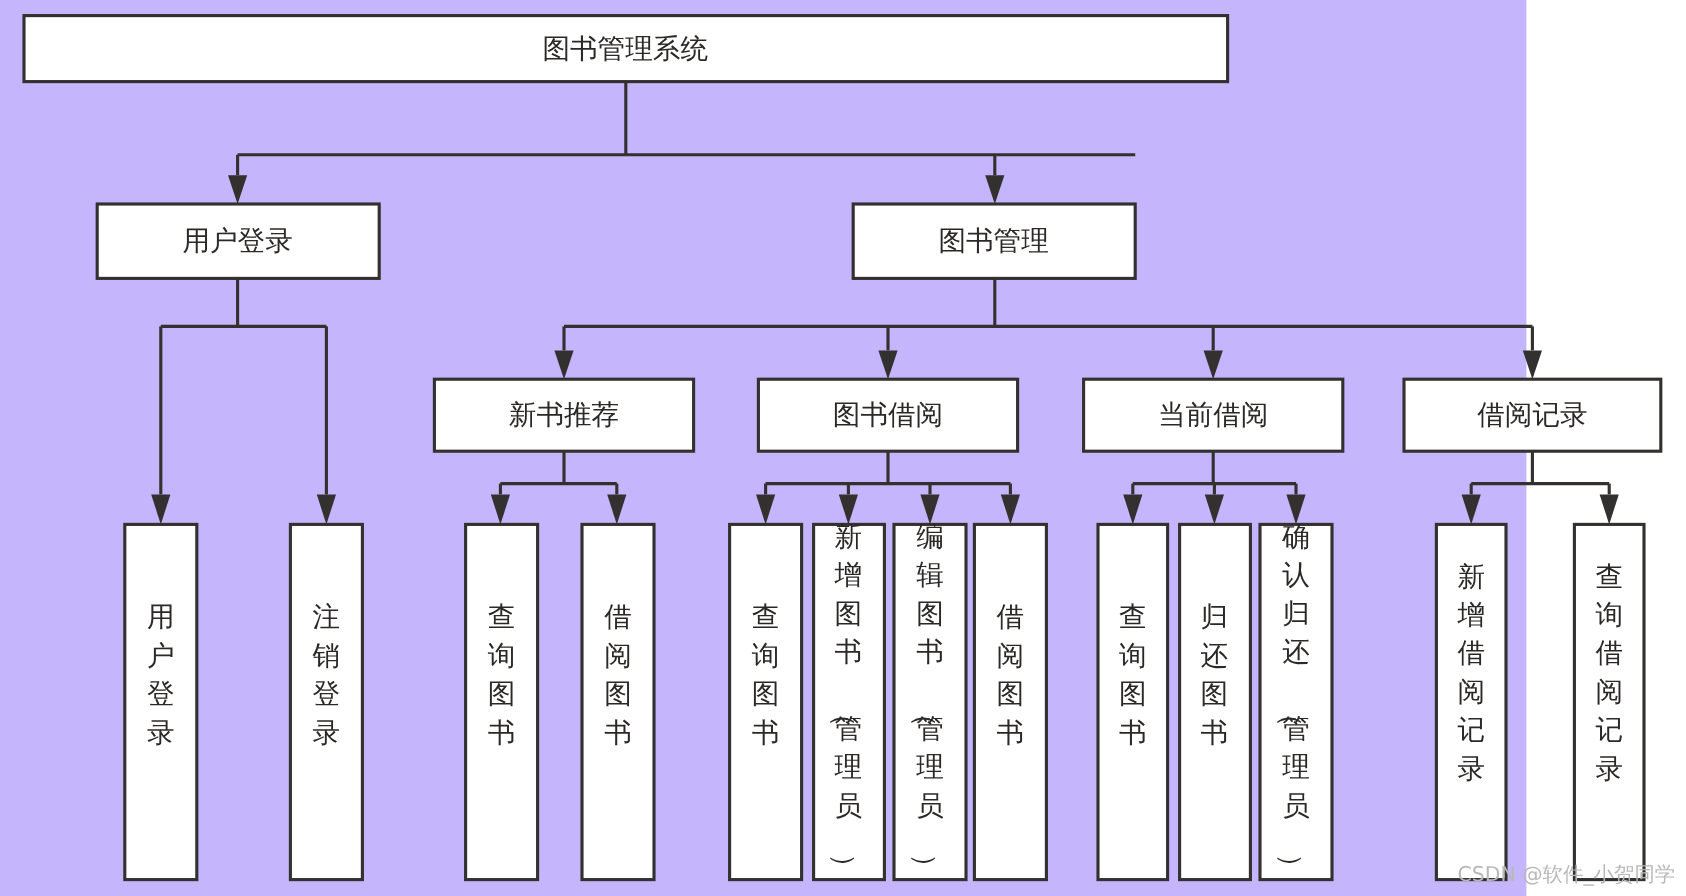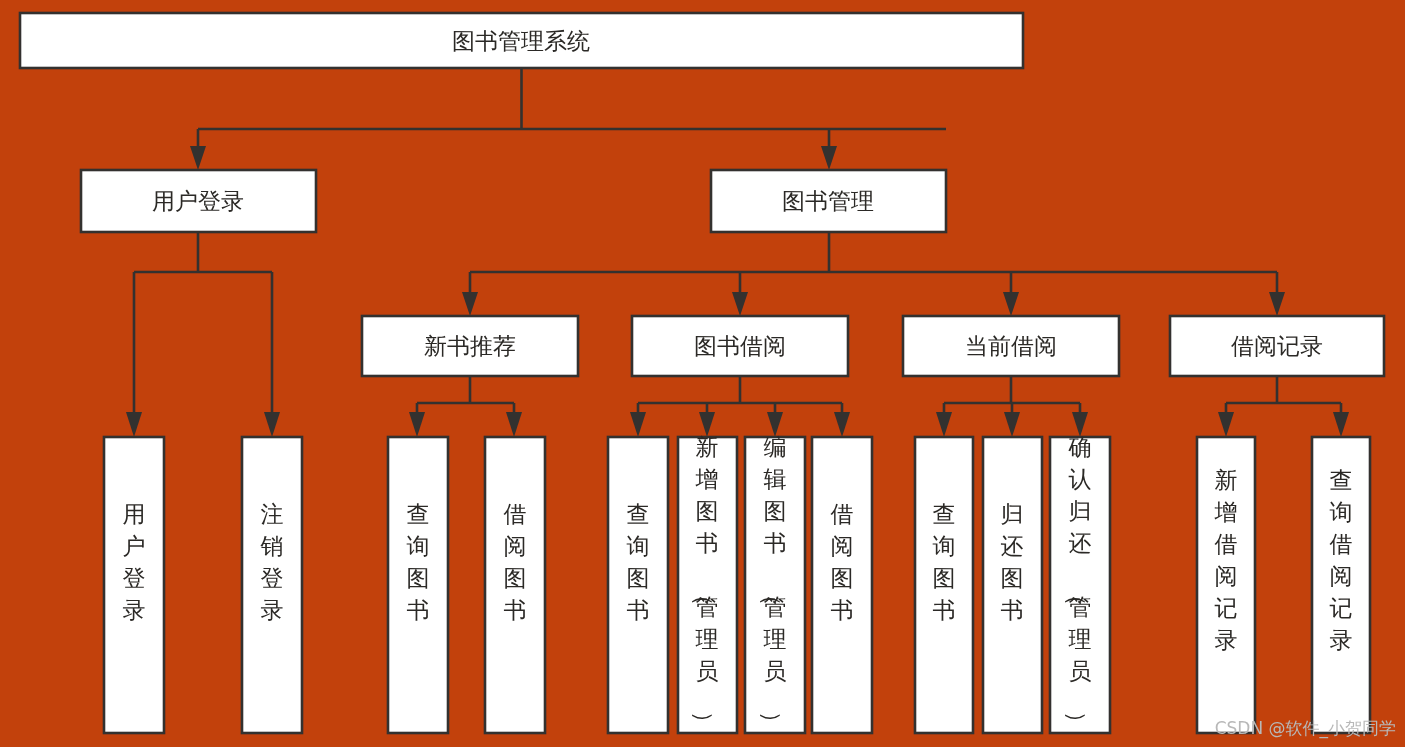--- a/index.html
+++ b/index.html
@@ -8,23 +8,23 @@
     background: #ffffff;
   }
   body {
     width: 1405px;
     height: 747px;
     overflow: hidden;
     font-family: "DejaVu Sans", "Liberation Sans", sans-serif;
   }
   #diagram-root {
     position: relative;
-    width: 1405px;
+    width: 1272px;
     height: 747px;
-    background: #c2410c;
+    background: #c4b5fd;
   }
   svg.chart-svg {
     position: absolute;
     left: 0;
     top: 0;
     width: 1405px;
     height: 747px;
     display: block;
   }
   .node-box {

